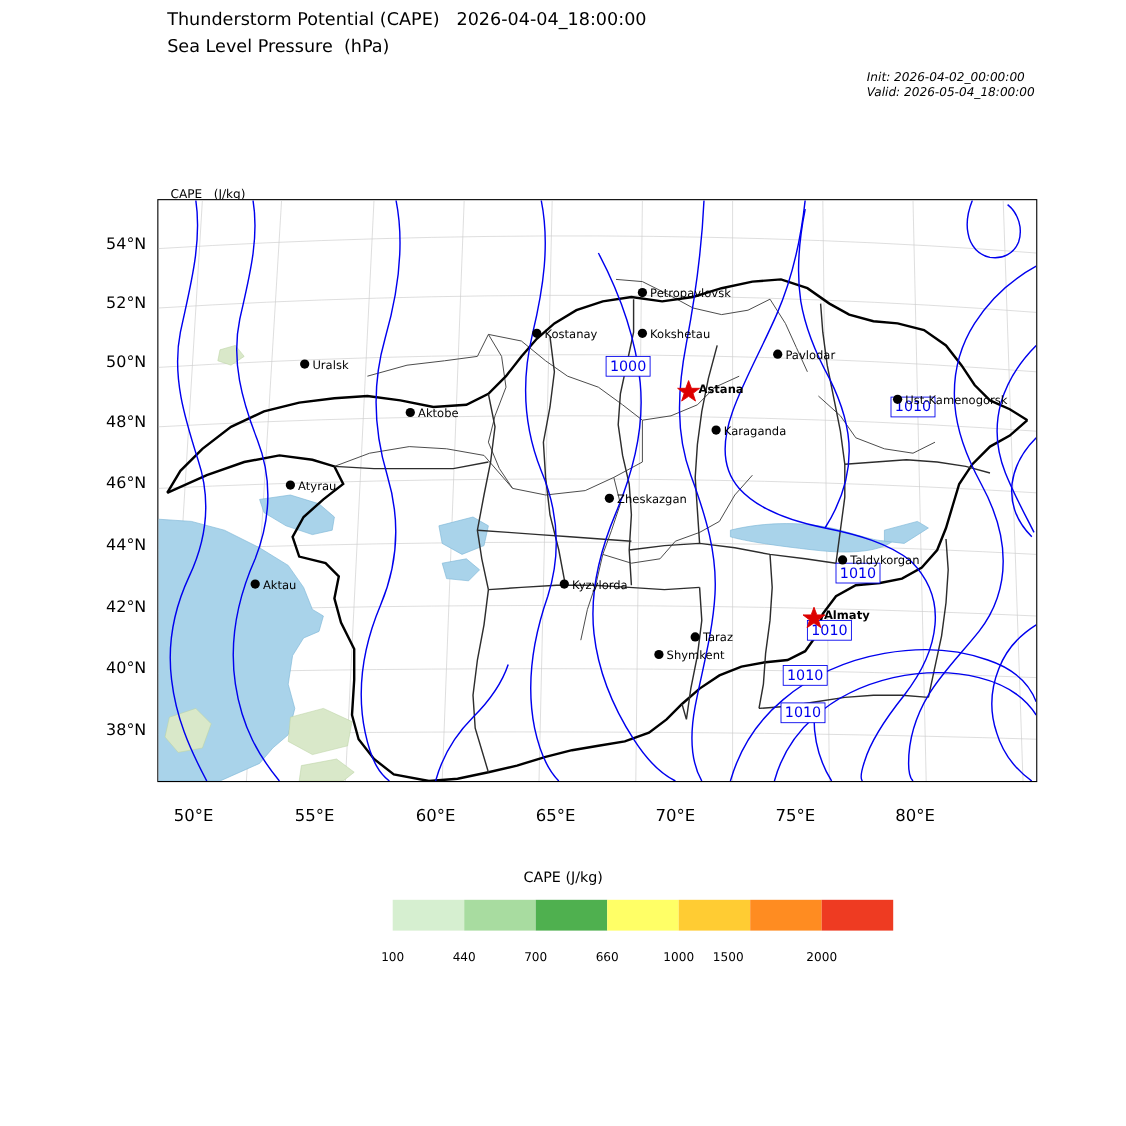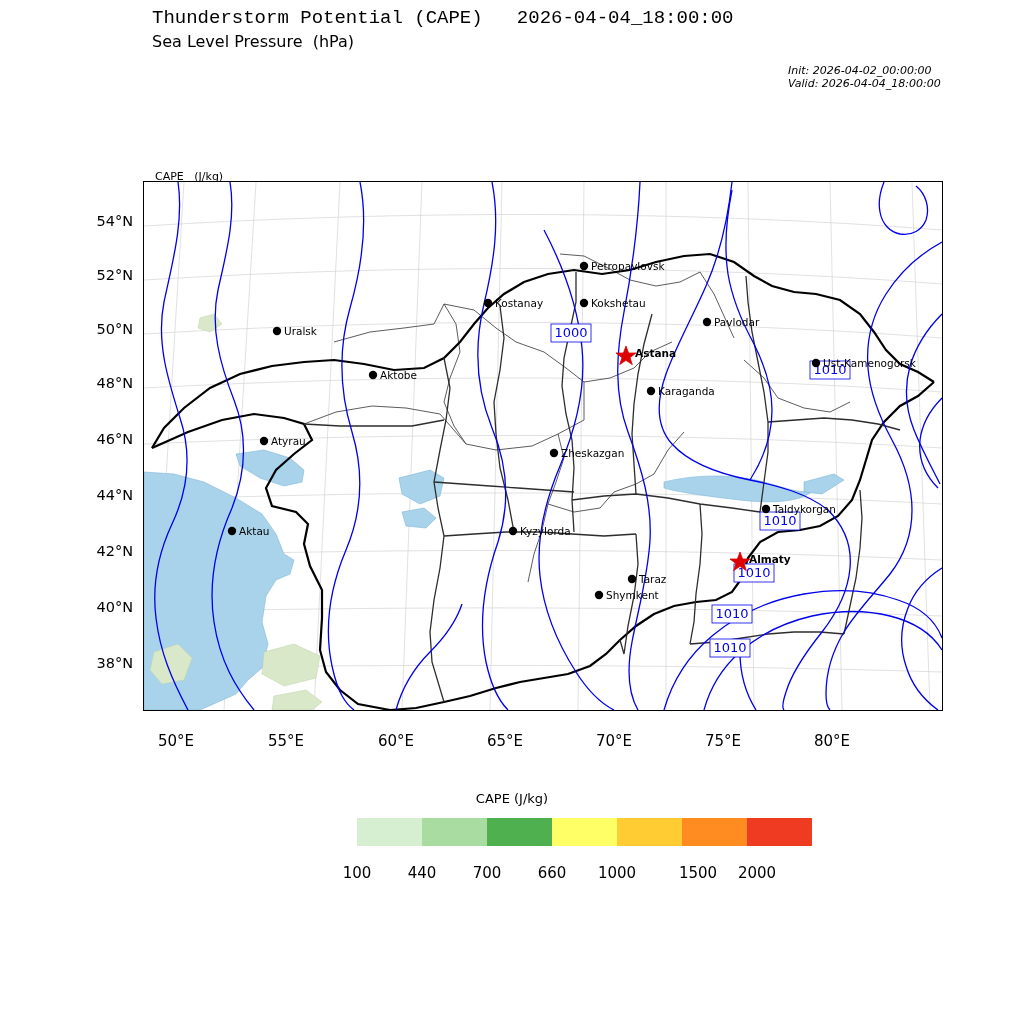--- a/index.html
+++ b/index.html
@@ -18,24 +18,23 @@
   .abs { position: absolute; }
 
   
   #header { left: 152px; top: 6px; }
   #title-main {
     font-size: 17px;
     letter-spacing: 0.2px;
     line-height: 24px;
   }
   #title-line2 {
-    font-size: 19px;
+    font-size: 16px;
     line-height: 24px;
     white-space: pre;
-    font-family: Liberation Mono, monospace;
   }
   #title-line3 {
     font-size: 16px;
     line-height: 24px;
     white-space: pre;
   }
   #init-block {
     left: 788px; top: 64px;
     font-size: 11px;
     line-height: 13px;
@@ -82,36 +81,36 @@
     width: 520px; height: 28px;
     display: flex;
   }
   #cbar div { height: 100%; flex: 1 1 0; }
   #cbar-ticks {
     left: 292px; top: 864px;
     width: 520px; height: 16px;
   }
   .cb-tick {
     position: absolute;
-    font-size: 15px;
+    font-size: 11px;
     transform: translateX(-50%);
     top: 0;
   }
 </style>
 </head>
 <body>
 
 <div id="header" class="abs">
   <div id="title-line2">Thunderstorm Potential (CAPE)   2026-04-04_18:00:00</div>
   <div id="title-line3">Sea Level Pressure  (hPa)</div>
 </div>
 
 <div id="init-block" class="abs">
   <div>Init: 2026-04-02_00:00:00</div>
-  <div>Valid: 2026-04-04_18:00:00</div>
+  <div>Valid: 2026-05-04_18:00:00</div>
 </div>
 
 <div id="sub-labels" class="abs">
   <div>CAPE   (J/kg)</div>
   <div>Sea Level Pressure   (hPa)</div>
 </div>
 
 <div id="map-frame" class="abs">
   <svg id="map-svg" width="798" height="528" viewBox="0 0 798 528">
 
@@ -378,15 +377,15 @@
   <div style="background:#ffcc33"></div>
   <div style="background:#ff8c21"></div>
   <div style="background:#ee3b22"></div>
 </div>
 <div id="cbar-ticks" class="abs">
   <span class="cb-tick" style="left:65px">100</span>
   <span class="cb-tick" style="left:130px">440</span>
   <span class="cb-tick" style="left:195px">700</span>
   <span class="cb-tick" style="left:260px">660</span>
   <span class="cb-tick" style="left:325px">1000</span>
-  <span class="cb-tick" style="left:406px">1500</span>
-  <span class="cb-tick" style="left:465px">2000</span>
+  <span class="cb-tick" style="left:370px">1500</span>
+  <span class="cb-tick" style="left:455px">2000</span>
 </div>
 
 </body></html>

